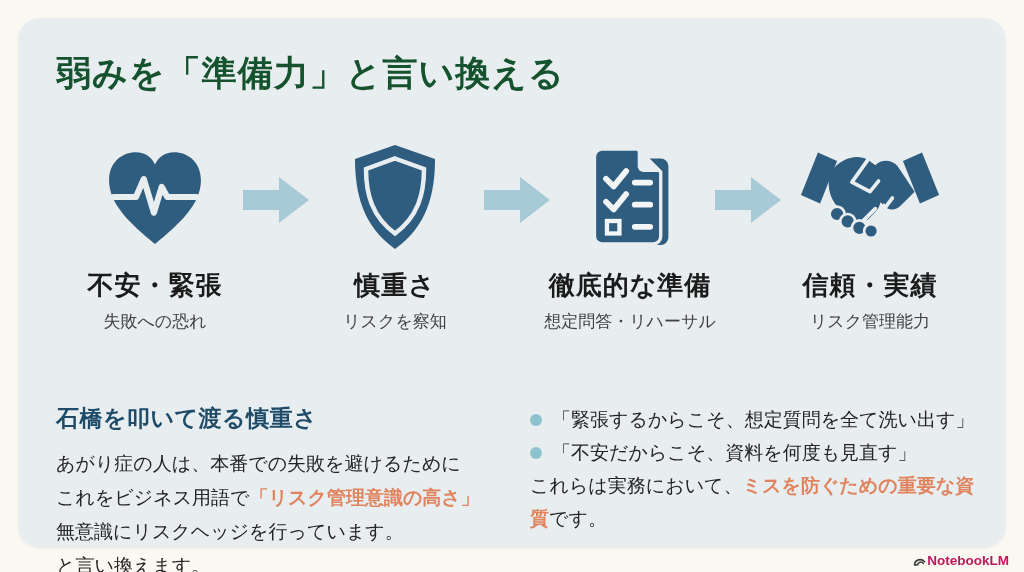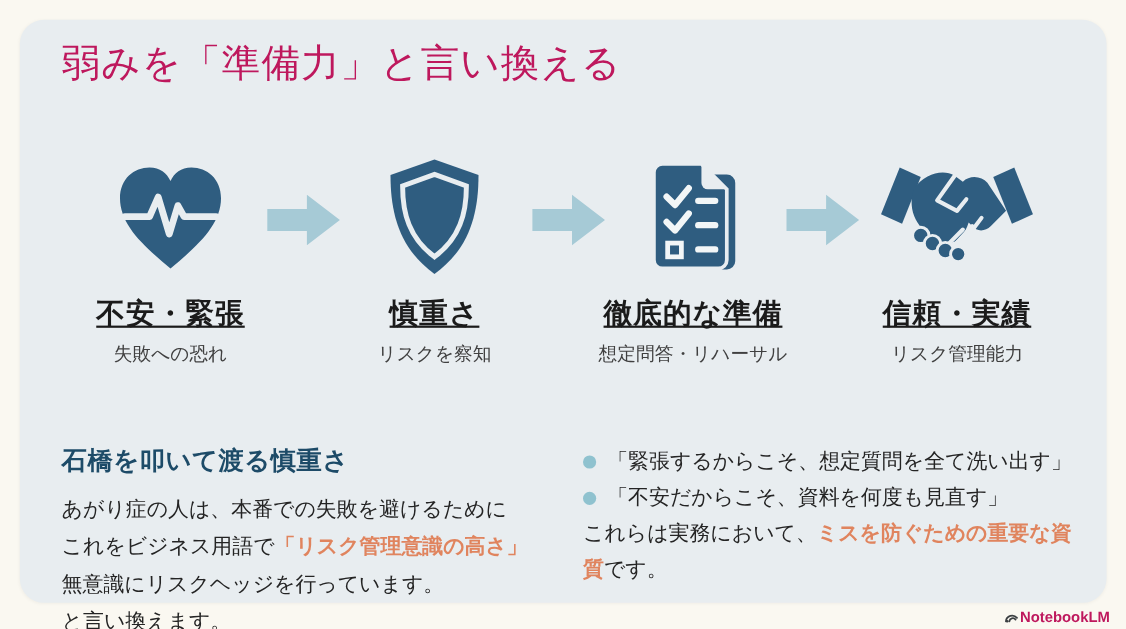--- a/index.html
+++ b/index.html
@@ -13,24 +13,24 @@
   .card {
     position: absolute;
     left: 18px; top: 18px;
     width: 988px; height: 530px;
     background: #e8edf0;
     border-radius: 22px;
     box-shadow: 0 1px 3px rgba(0,0,0,0.04);
   }
   .slide-title {
     position: absolute;
-    left: 38px; top: 16px;
+    left: 38px; top: 32px;
     font-size: 35px;
-    font-weight: 400;
-    color: #be185d;
+    font-weight: 700;
+    color: #14532d;
     letter-spacing: 1px;
   }
   
   .step {
     position: absolute;
     top: 118px;
     width: 230px;
     text-align: center;
   }
   .step .icon-box {
@@ -38,21 +38,20 @@
     display: flex;
     align-items: center;
     justify-content: center;
   }
   .step .step-label {
     margin-top: 10px;
     font-size: 26px;
     font-weight: 800;
     color: #1b1b1b;
     letter-spacing: 1px;
-    text-decoration: underline;
   }
   .step .step-sublabel {
     margin-top: 7px;
     font-size: 17px;
     font-weight: 500;
     color: #404040;
   }
   .flow-arrow {
     position: absolute;
     top: 156px;

